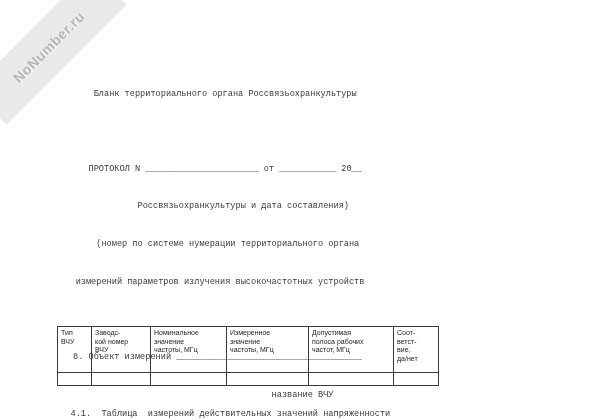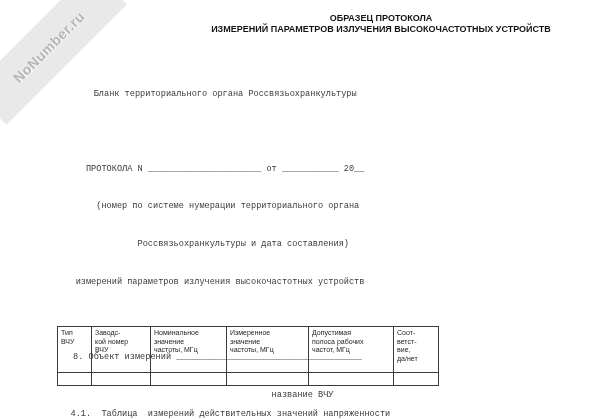--- a/index.html
+++ b/index.html
@@ -50,37 +50,33 @@
 </style>
 </head>
 <body>
 
 <div class="page">
 
   <div class="watermark">
     <span>NoNumber.ru</span>
   </div>
 
-  <div class="title">
-    <div>ОБРАЗЕЦ ПРОТОКОЛА</div>
-    <div>ИЗМЕРЕНИЙ ПАРАМЕТРОВ ИЗЛУЧЕНИЯ ВЫСОКОЧАСТОТНЫХ УСТРОЙСТВ</div>
-  </div>
 
   <div class="doc-lines">
     
   
       <div class="mono-line">      Бланк территориального органа Россвязьохранкультуры</div>
     
       <div class="mono-line"></div>
     
-      <div class="mono-line">      ПРОТОКОЛА N ______________________ от ___________ 20__</div>
+      <div class="mono-line">      ПРОТОКОЛ N ______________________ от ___________ 20__</div>
+    
+      <div class="mono-line">             Россвязьохранкультуры и дата составления)</div>
     
       <div class="mono-line">       (номер по системе нумерации территориального органа</div>
-    
-      <div class="mono-line">             Россвязьохранкультуры и дата составления)</div>
     
       <div class="mono-line">    измерений параметров излучения высокочастотных устройств</div>
     
       <div class="mono-line"></div>
     
       <div class="mono-line">   8. Объект измерений ____________________________________</div>
     
       <div class="mono-line">                                    название ВЧУ</div>
     
       

